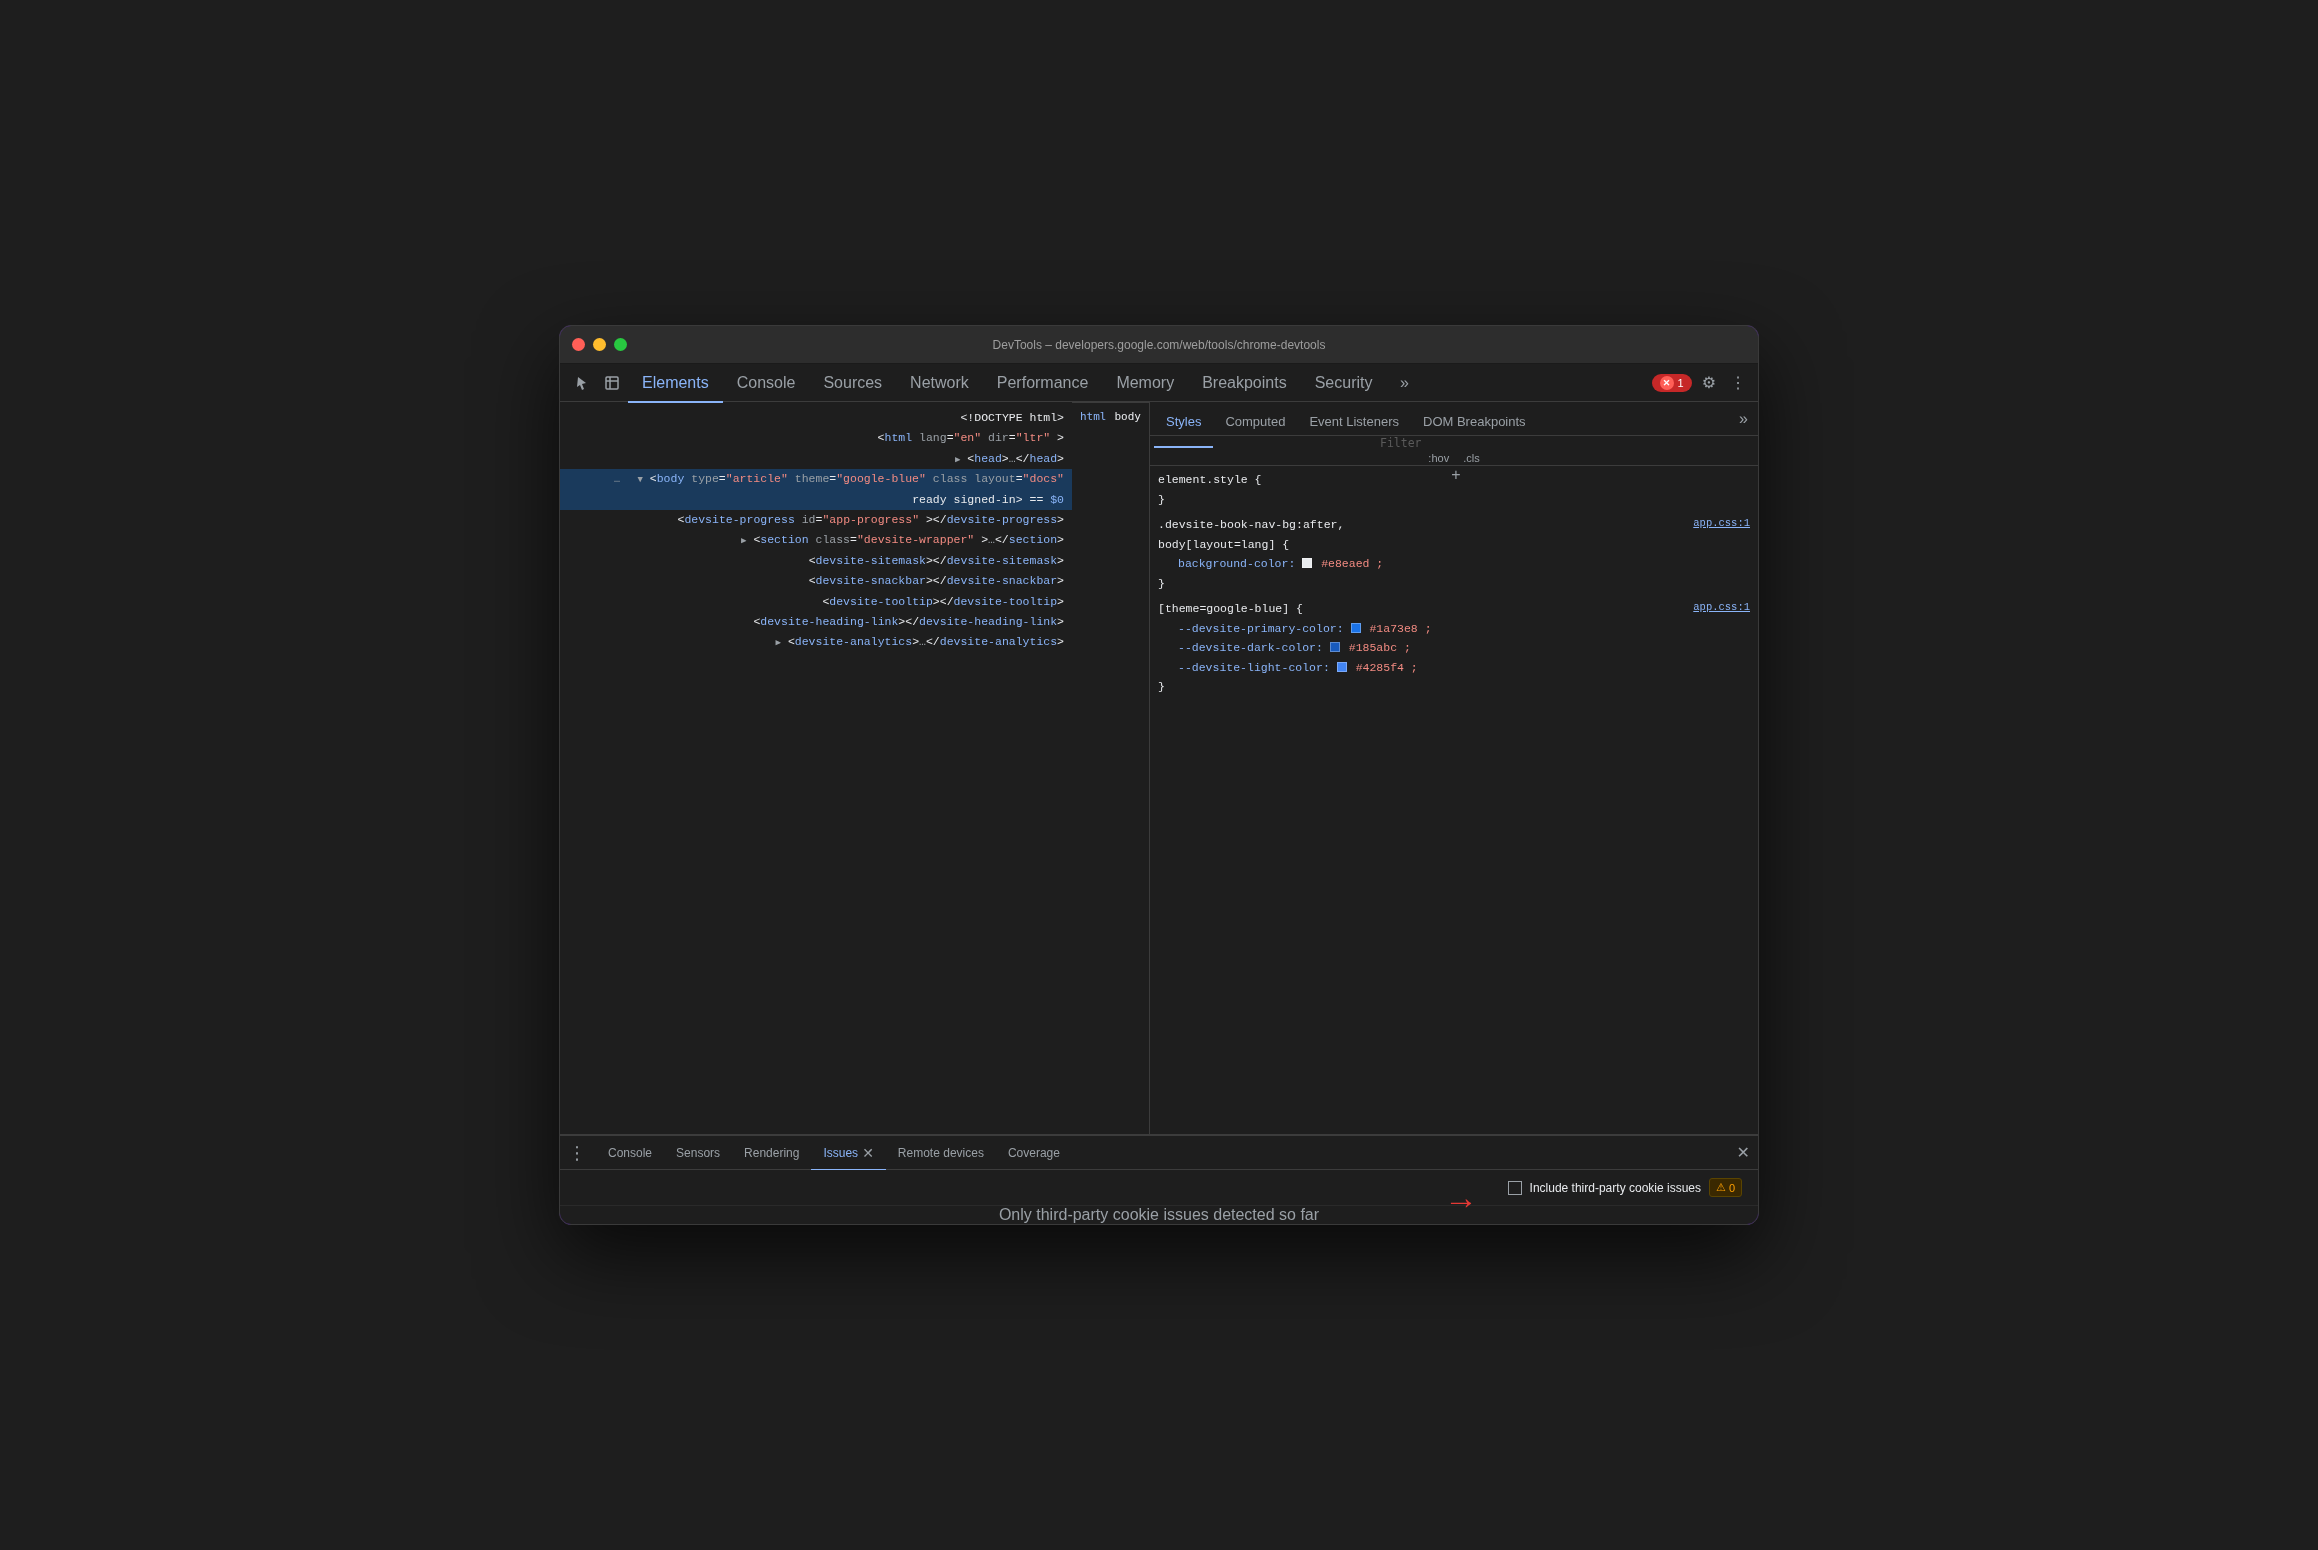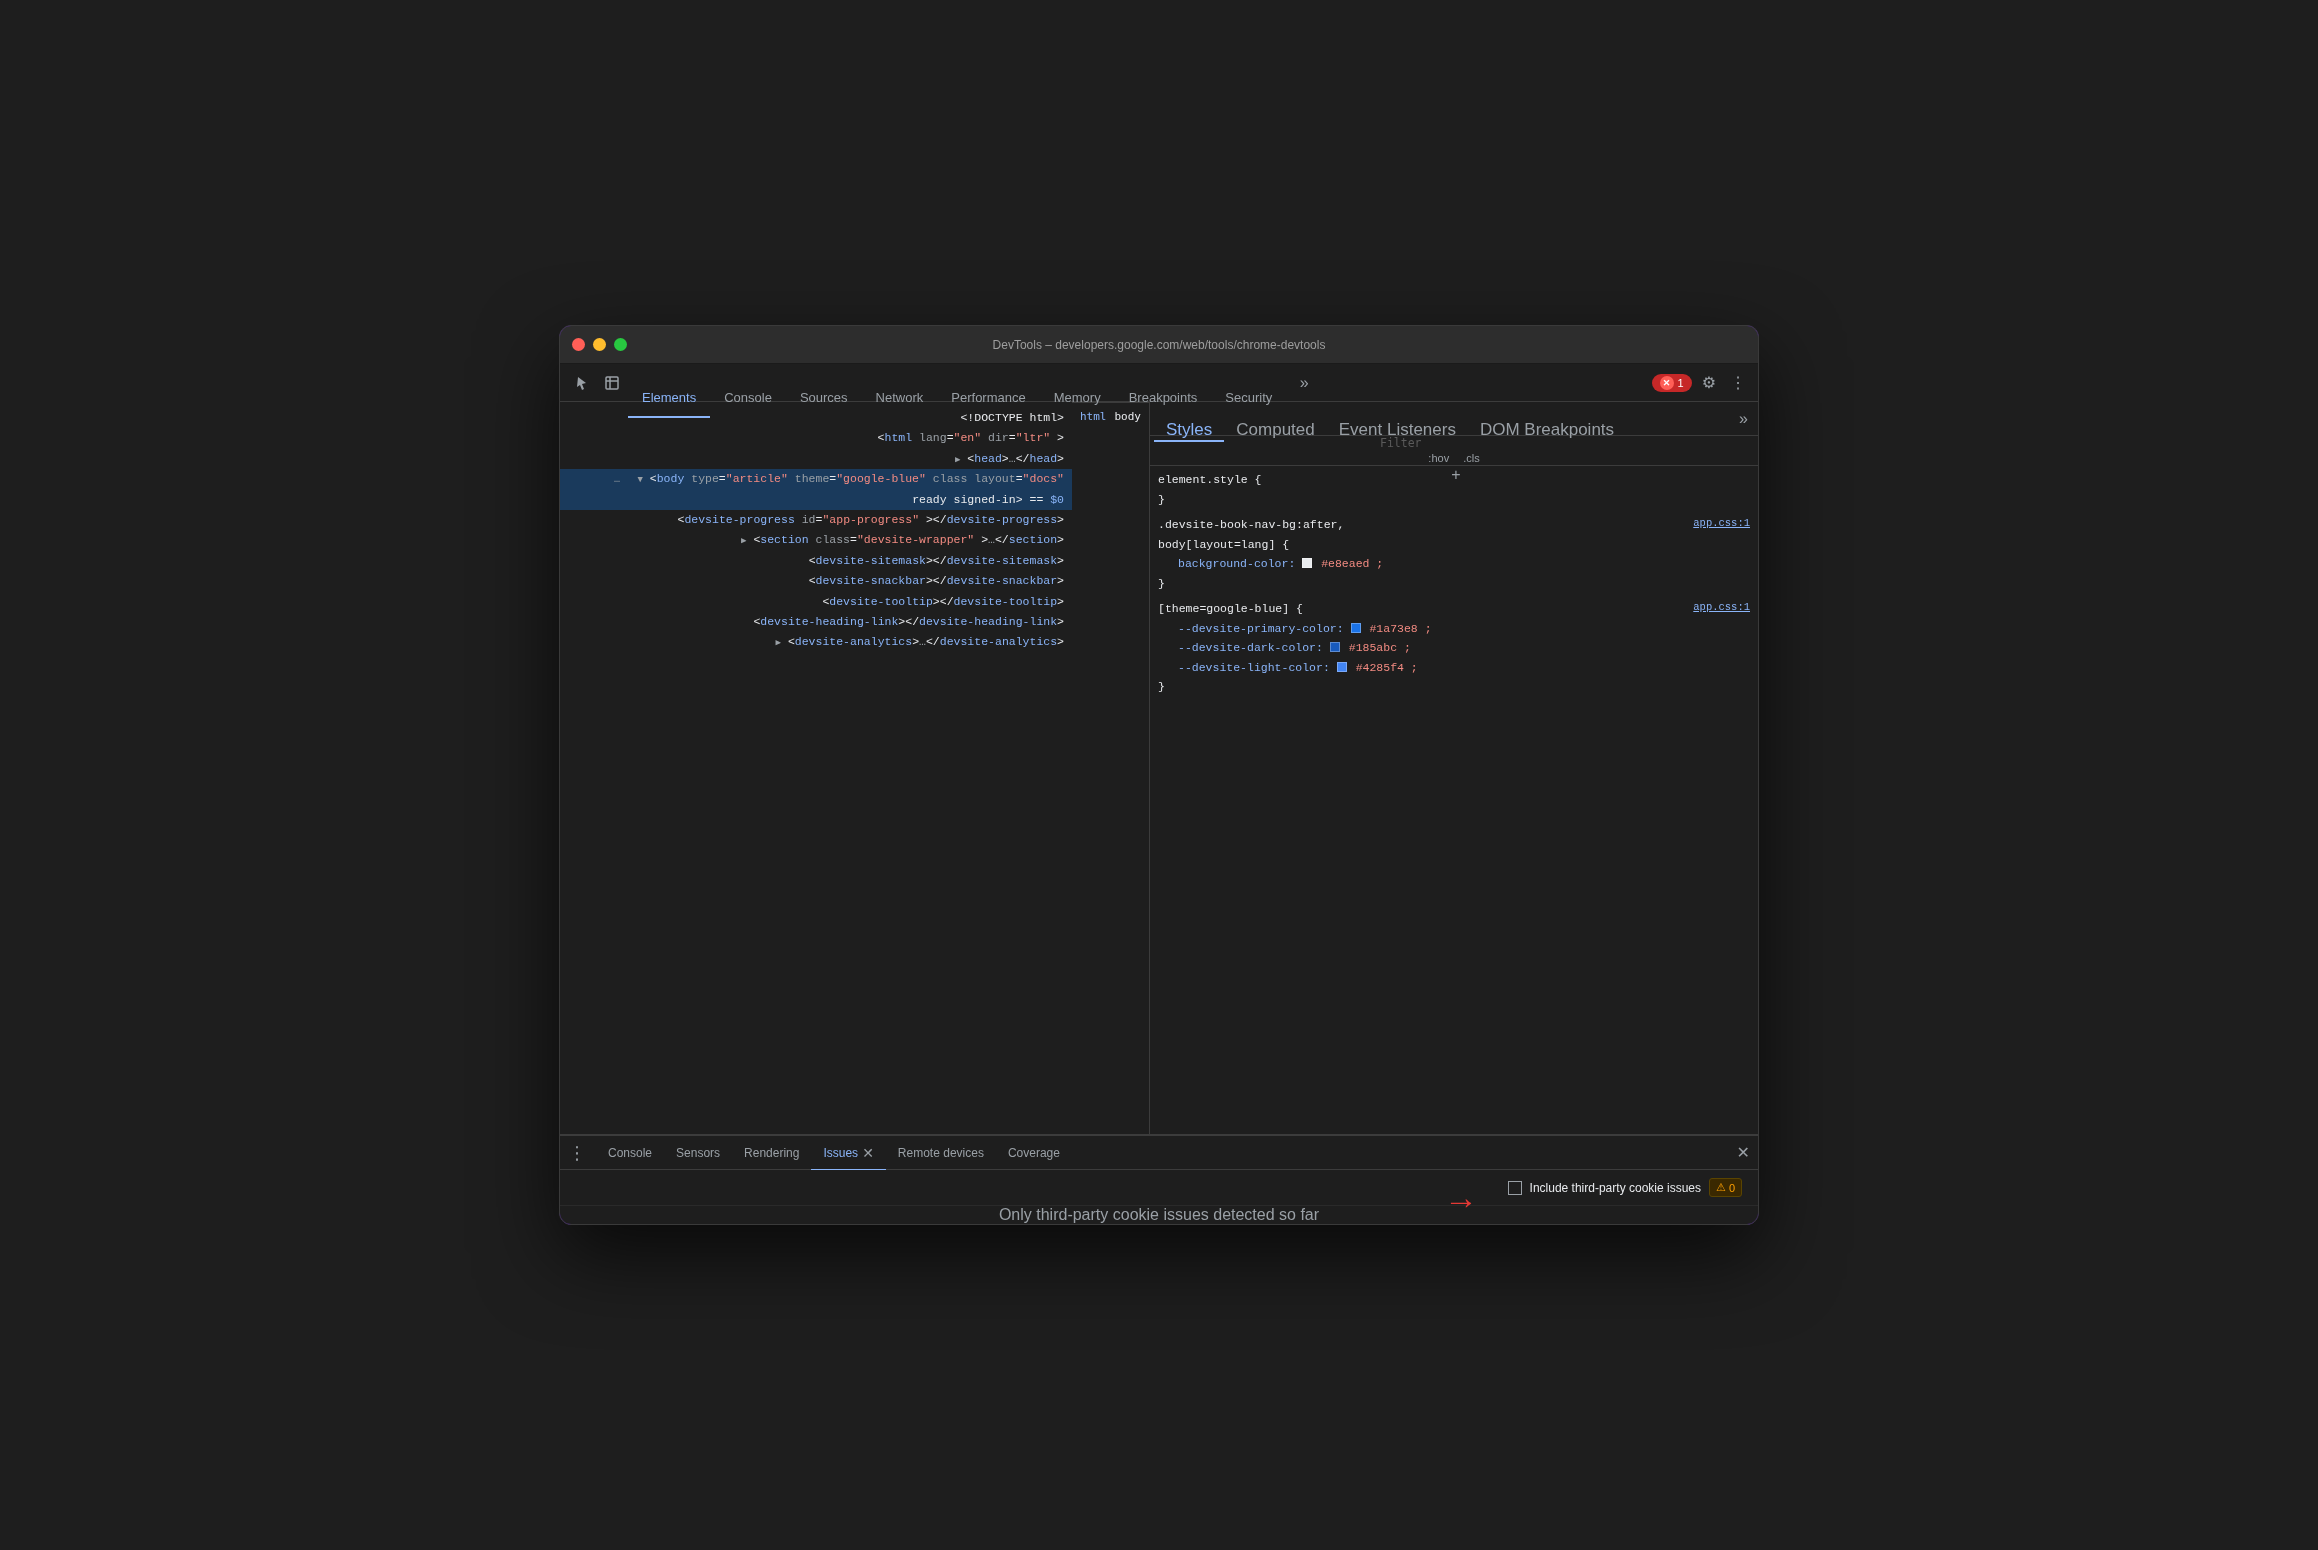--- a/index.html
+++ b/index.html
@@ -69,26 +69,26 @@
       border-radius: 3px;
       margin-right: 2px;
       flex-shrink: 0;
     }
     .dt-tab {
       padding: 0 14px;
       height: 38px;
       display: flex;
       align-items: center;
       color: #9aa0a6;
-      font-size: 13px;
+      font-size: 16px;
       cursor: pointer;
       white-space: nowrap;
       border-bottom: 2px solid transparent;
       position: relative;
-      top: 16px;
+      top: 1px;
     }
     .dt-tab.active {
       color: #8ab4f8;
       border-bottom: 2px solid #8ab4f8;
     }
     .dt-more { margin-left: 4px; }
 
     .dt-right {
       margin-left: auto;
       display: flex;
@@ -195,27 +195,27 @@
       display: flex;
       align-items: center;
       border-bottom: 1px solid #3c3c3c;
       height: 34px;
       padding: 0 4px;
     }
     .panel-tab {
       padding: 0 12px;
       height: 34px;
       display: flex;
-      align-items: flex-end;
-      font-size: 17px;
+      align-items: flex-start;
+      font-size: 13px;
       color: #9aa0a6;
       cursor: pointer;
       border-bottom: 2px solid transparent;
       position: relative;
-      top: 6px;
+      top: 12px;
     }
     .panel-tab.active {
       color: #8ab4f8;
       border-bottom: 2px solid #8ab4f8;
     }
     .panel-more {
       margin-left: auto;
       color: #9aa0a6;
       font-size: 16px;
       cursor: pointer;

